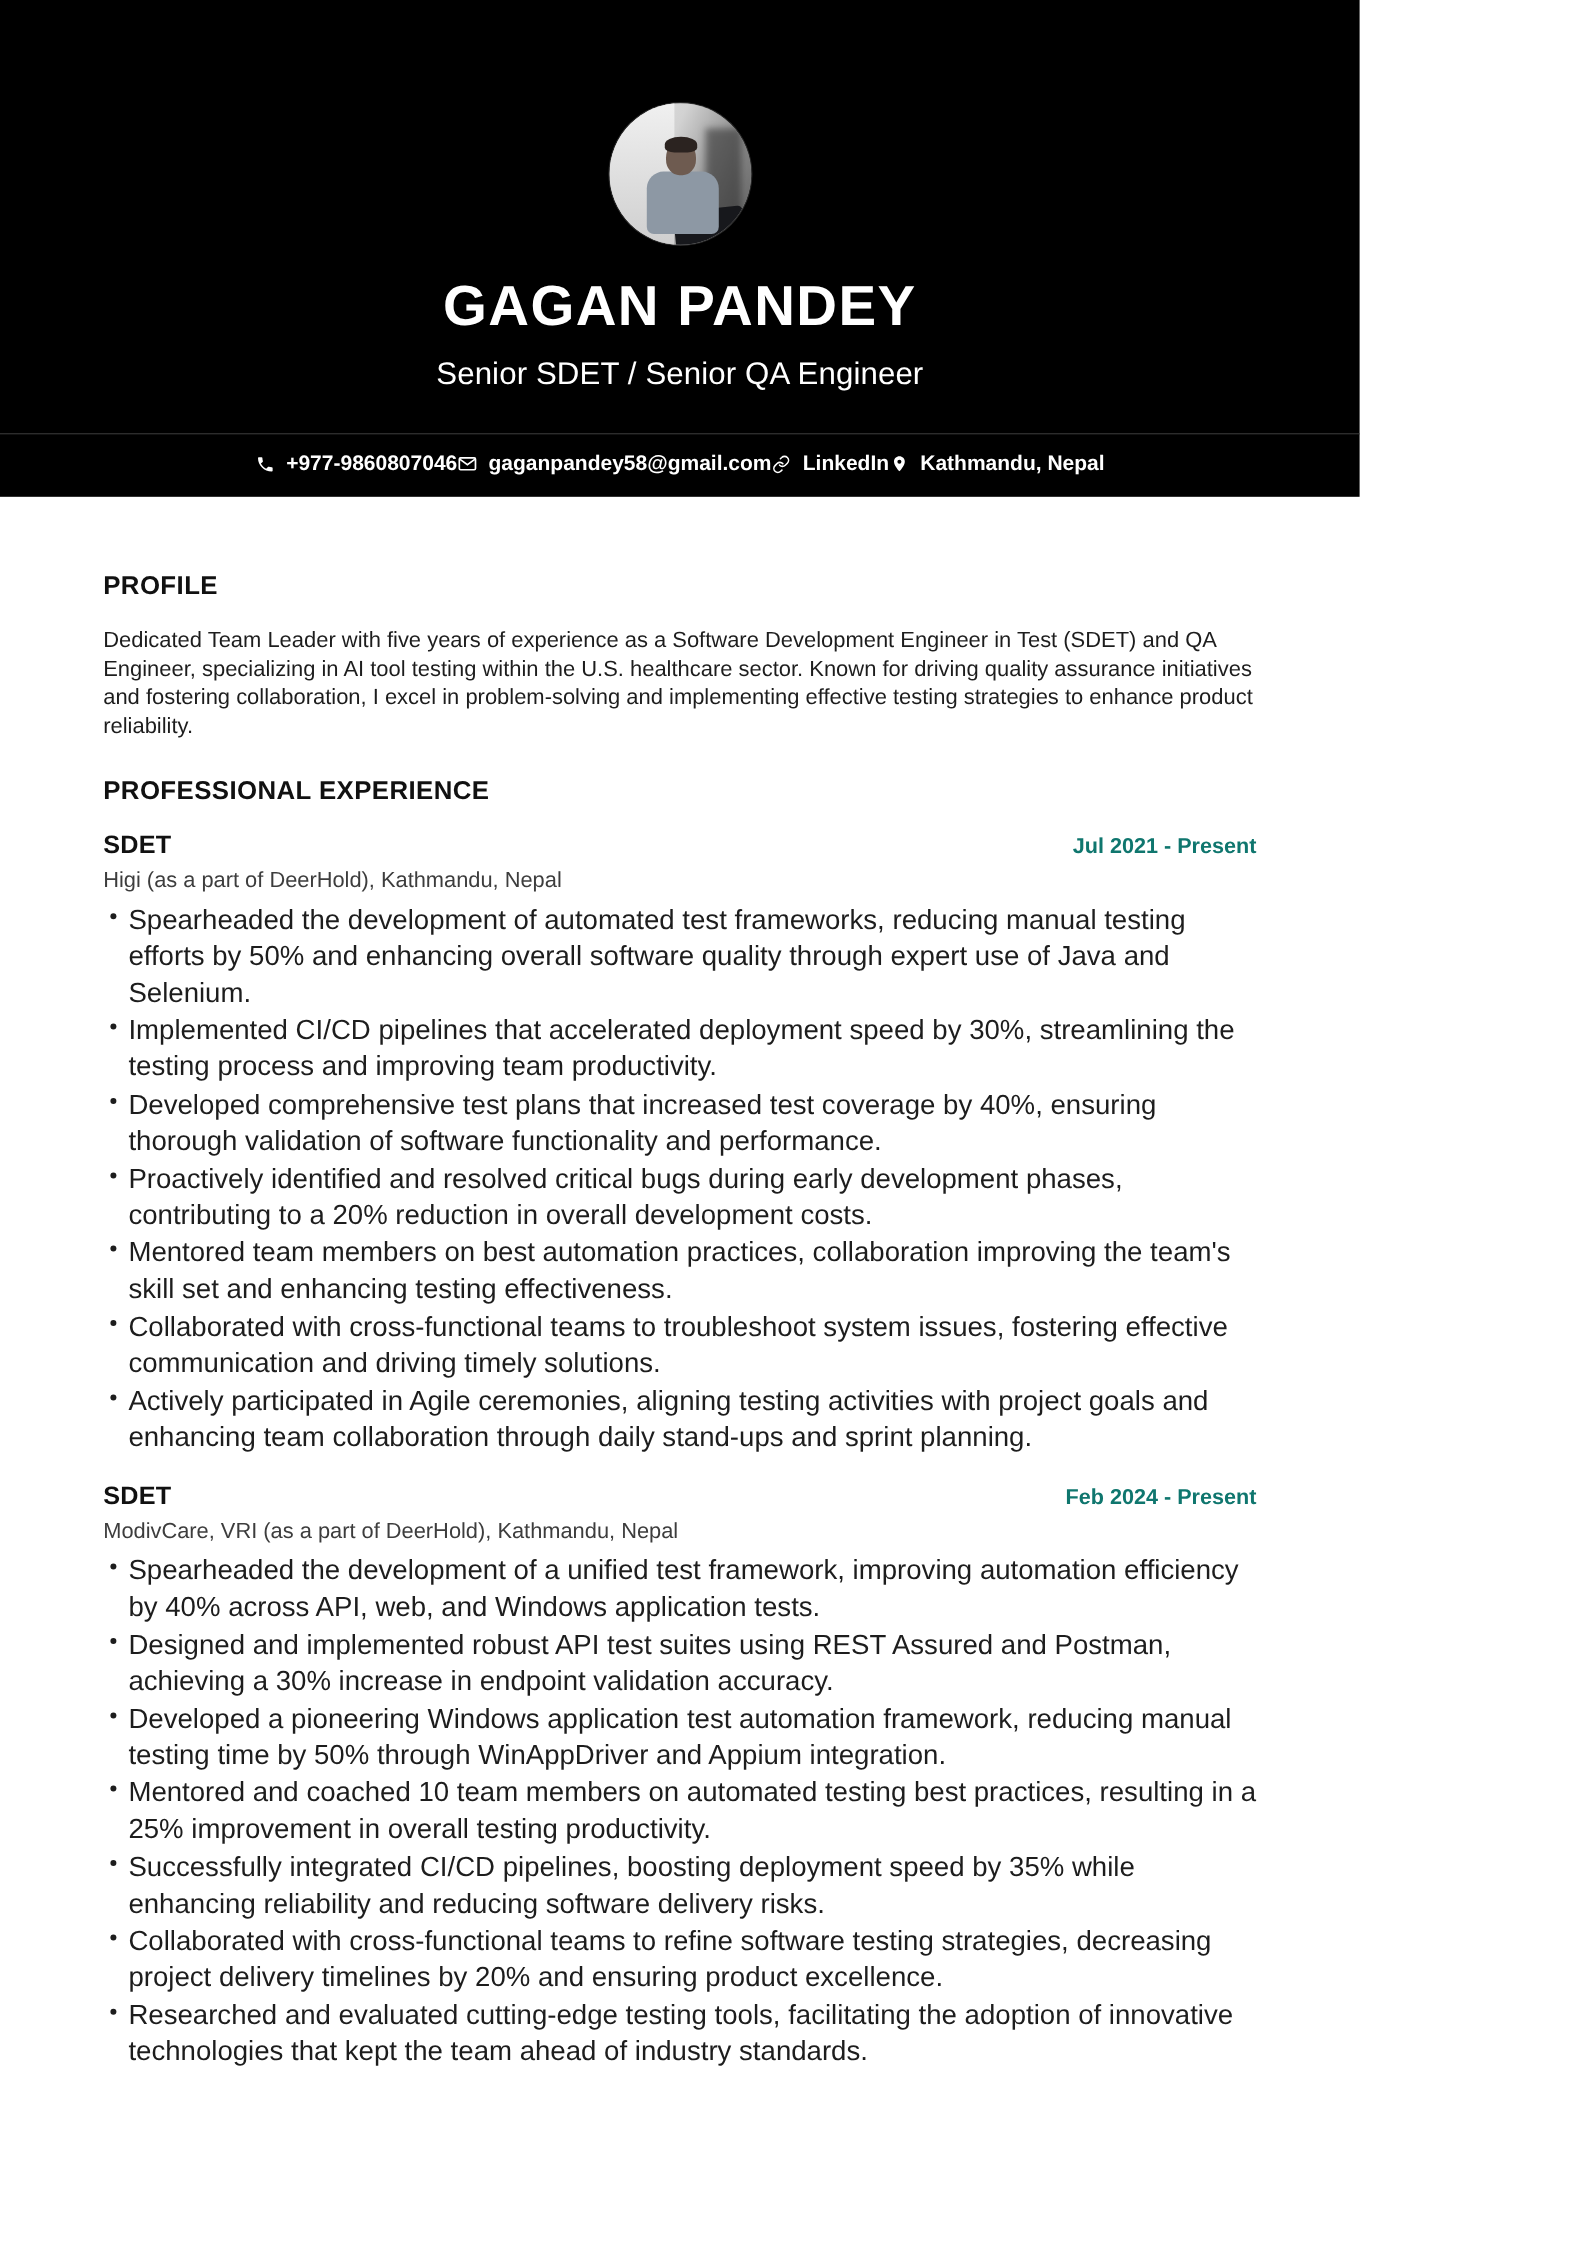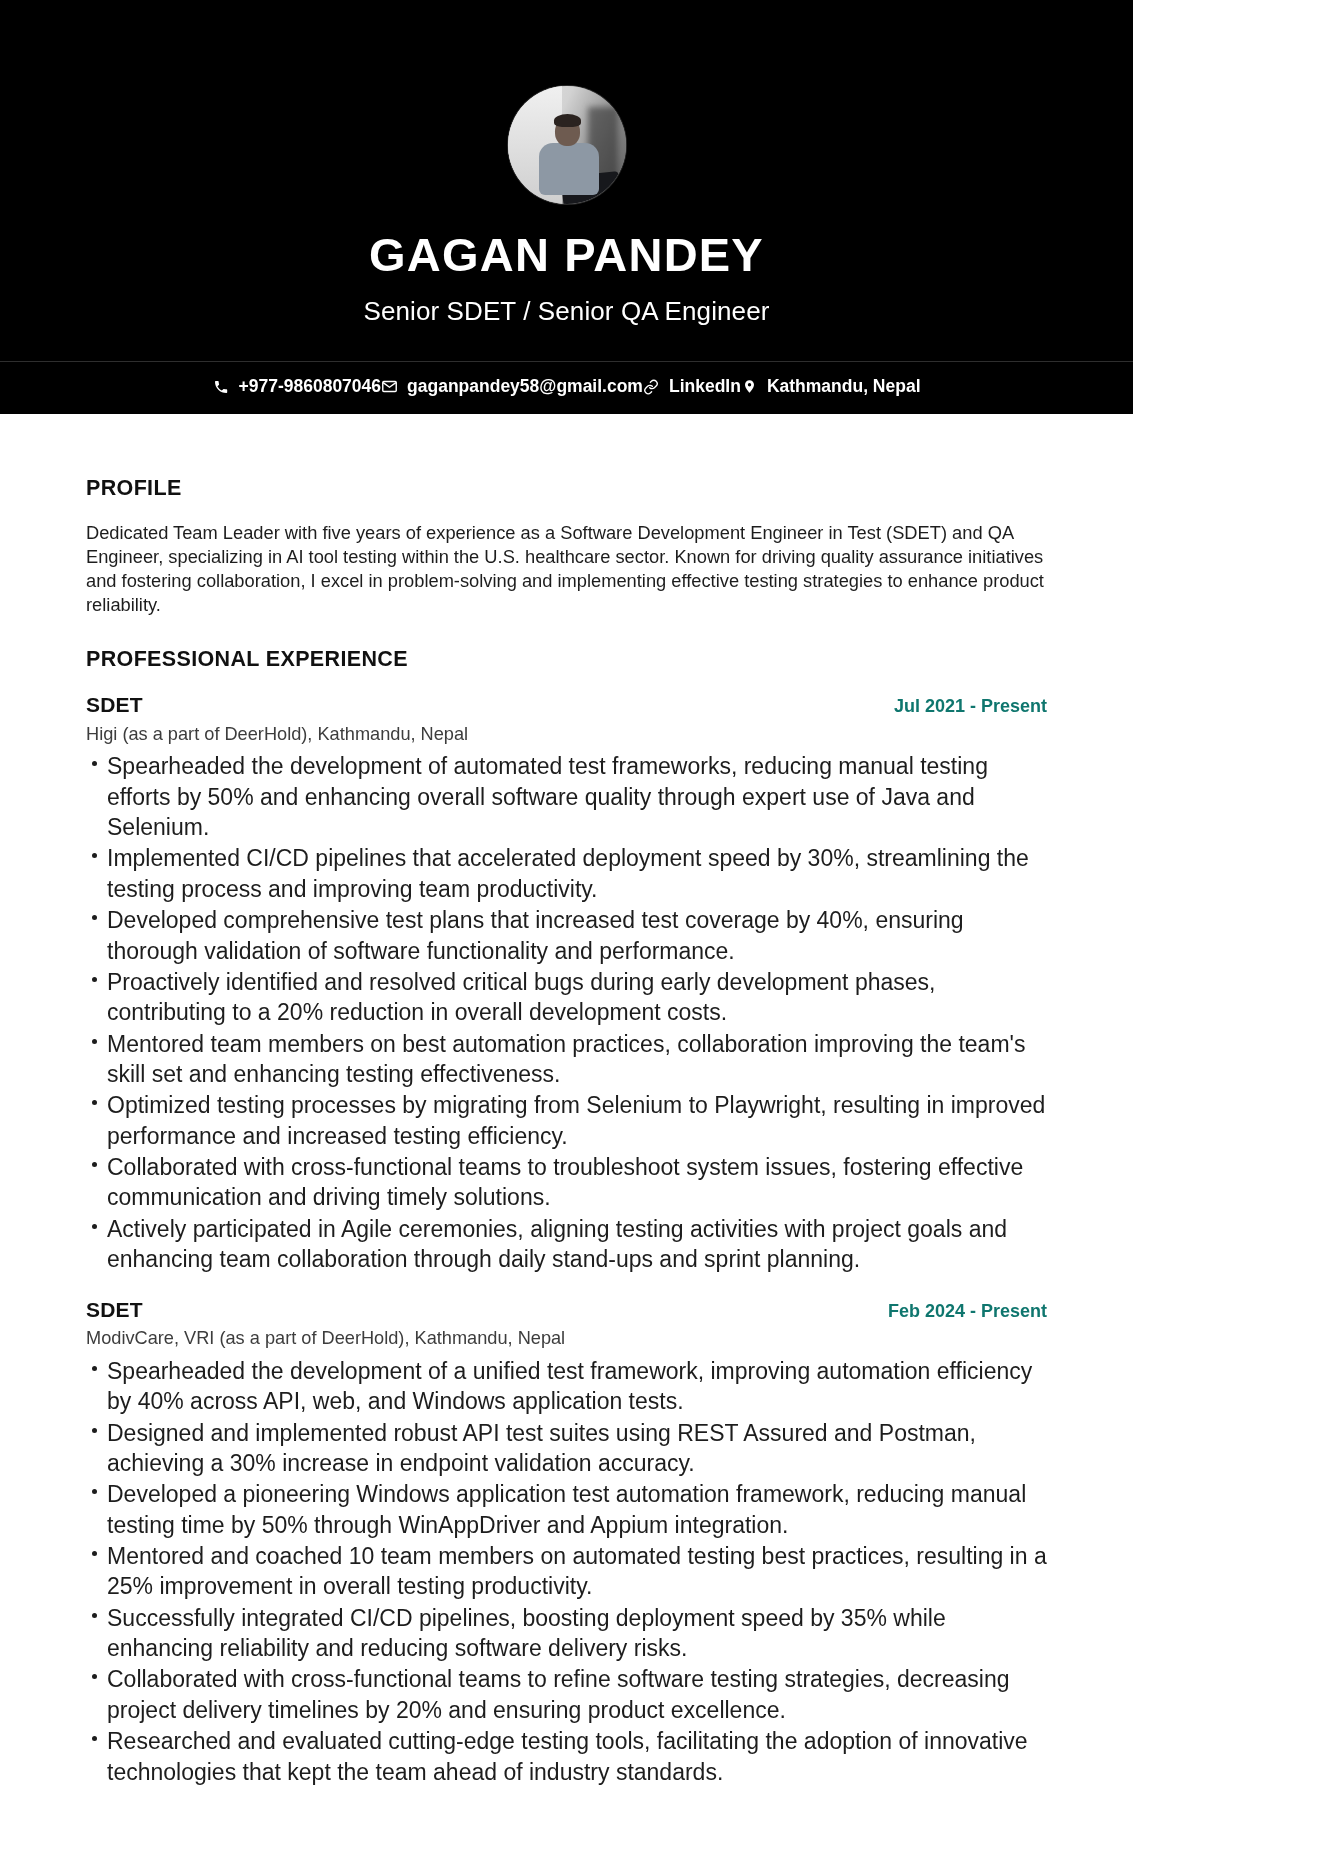--- a/index.html
+++ b/index.html
@@ -319,21 +319,20 @@
           <span class="job-title">SDET</span>
           <span class="job-date">Jul 2021 - Present</span>
         </div>
         <div class="job-org">Higi (as a part of DeerHold), Kathmandu, Nepal</div>
         <ul class="bullets">
           <li>Spearheaded the development of automated test frameworks, reducing manual testing efforts by 50% and enhancing overall software quality through expert use of Java and Selenium.</li>
           <li>Implemented CI/CD pipelines that accelerated deployment speed by 30%, streamlining the testing process and improving team productivity.</li>
           <li>Developed comprehensive test plans that increased test coverage by 40%, ensuring thorough validation of software functionality and performance.</li>
           <li>Proactively identified and resolved critical bugs during early development phases, contributing to a 20% reduction in overall development costs.</li>
           <li>Mentored team members on best automation practices, collaboration improving the team's skill set and enhancing testing effectiveness.</li>
-          <li>Optimized testing processes by migrating from Selenium to Playwright, resulting in improved performance and increased testing efficiency.</li>
           <li>Collaborated with cross-functional teams to troubleshoot system issues, fostering effective communication and driving timely solutions.</li>
           <li>Actively participated in Agile ceremonies, aligning testing activities with project goals and enhancing team collaboration through daily stand-ups and sprint planning.</li>
         </ul>
       </div>
 
       <div class="job">
         <div class="job-head">
           <span class="job-title">SDET</span>
           <span class="job-date">Feb 2024 - Present</span>
         </div>

